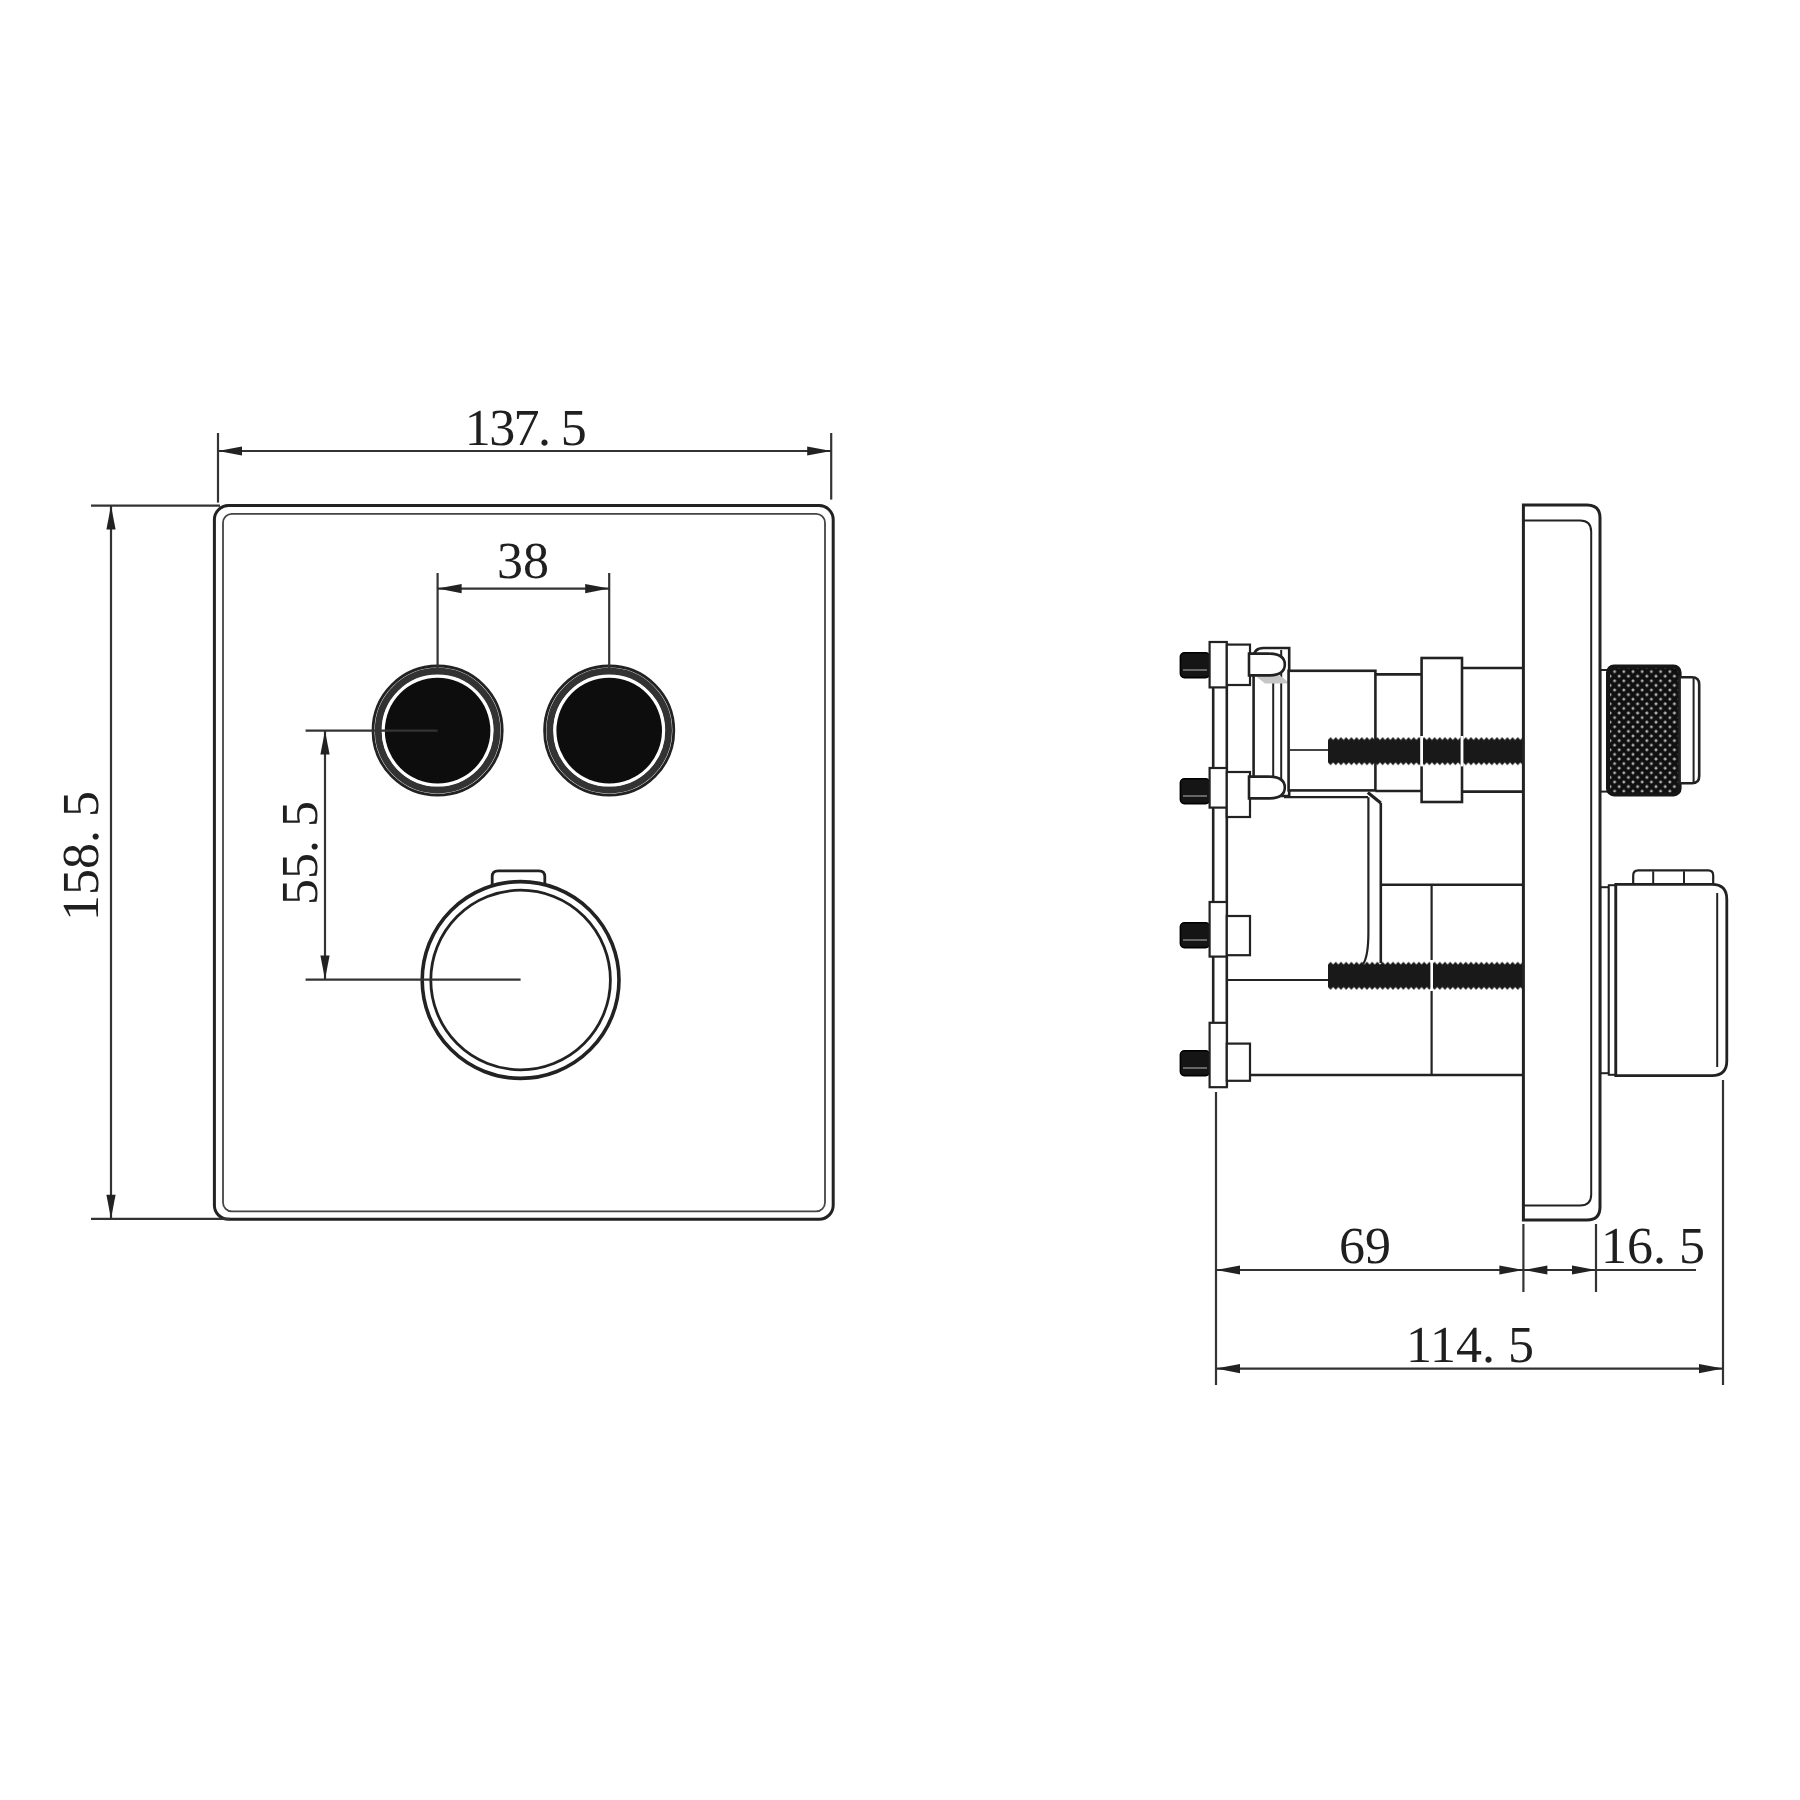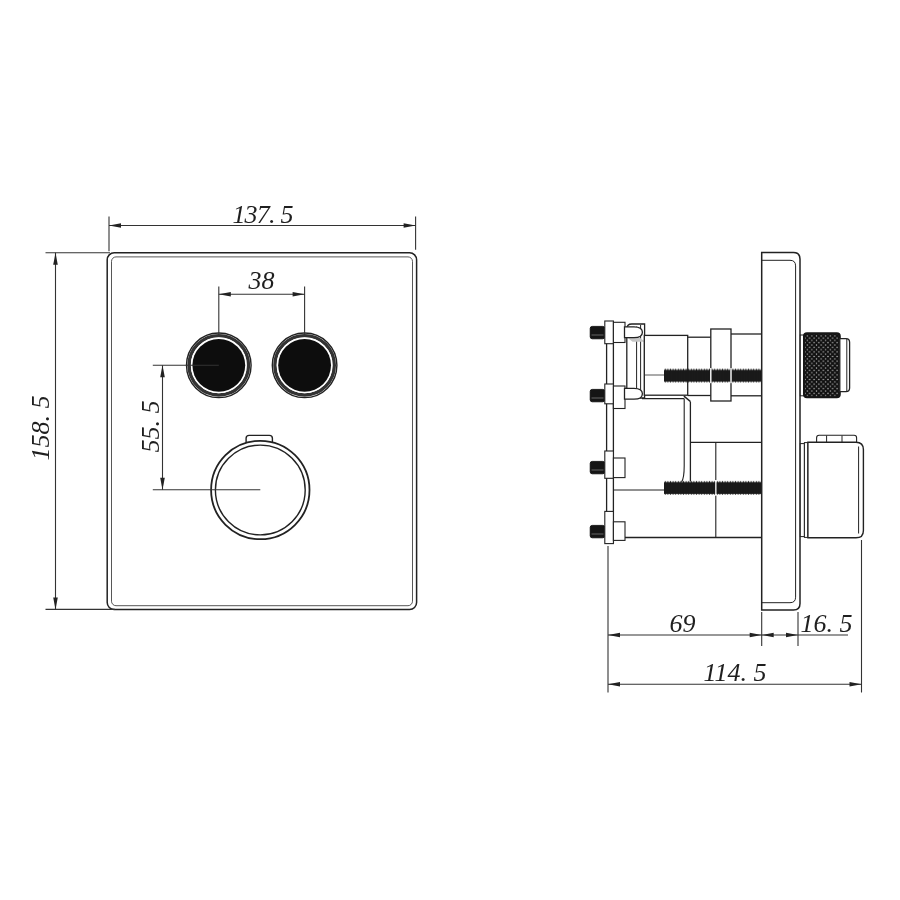--- a/index.html
+++ b/index.html
@@ -1,16 +1,16 @@
 <!DOCTYPE html>
 <html><head>
 <meta charset="utf-8">
 <style>
   html,body{margin:0;padding:0;background:#ffffff;}
-  #page{width:900px;height:900px;position:relative;background:#ffffff;overflow:hidden;font-style:italic;}
+  #page{width:900px;height:900px;position:relative;background:#ffffff;overflow:hidden;}
   svg{position:absolute;top:0;left:0;}
   text{font-family:"Liberation Serif", serif;fill:#1f1f1f;}
 </style>
 </head>
 <body>
 <div id="page">
 <svg width="900" height="900" viewBox="0 0 900 900">
 <defs>
   <pattern id="thrA" x="664" y="368.6" width="2.6" height="14" patternUnits="userSpaceOnUse">
     <path d="M0,1.4 L1.3,0 L2.6,1.4 V12.6 L1.3,14 L0,12.6 Z" fill="#191919"></path>

